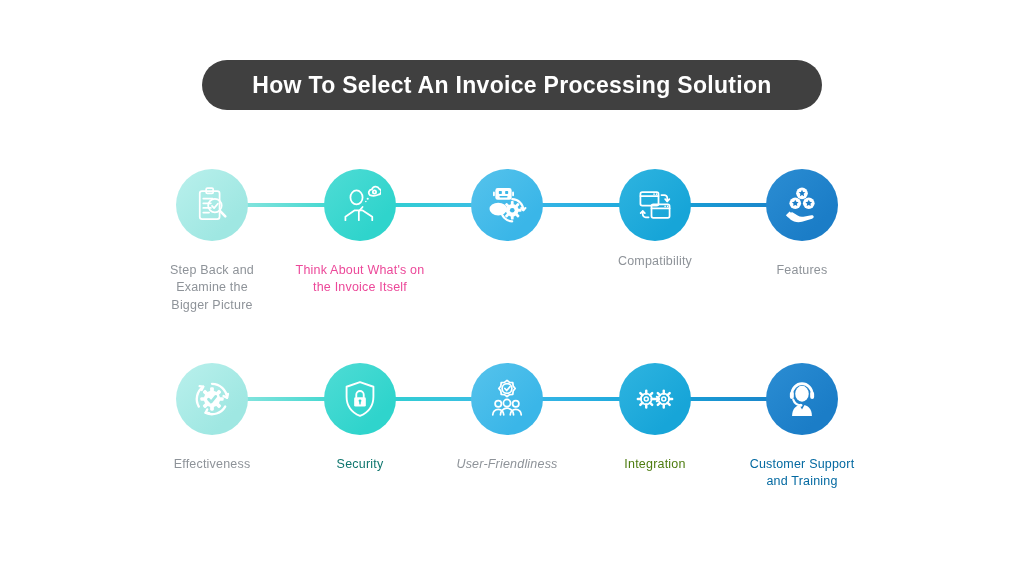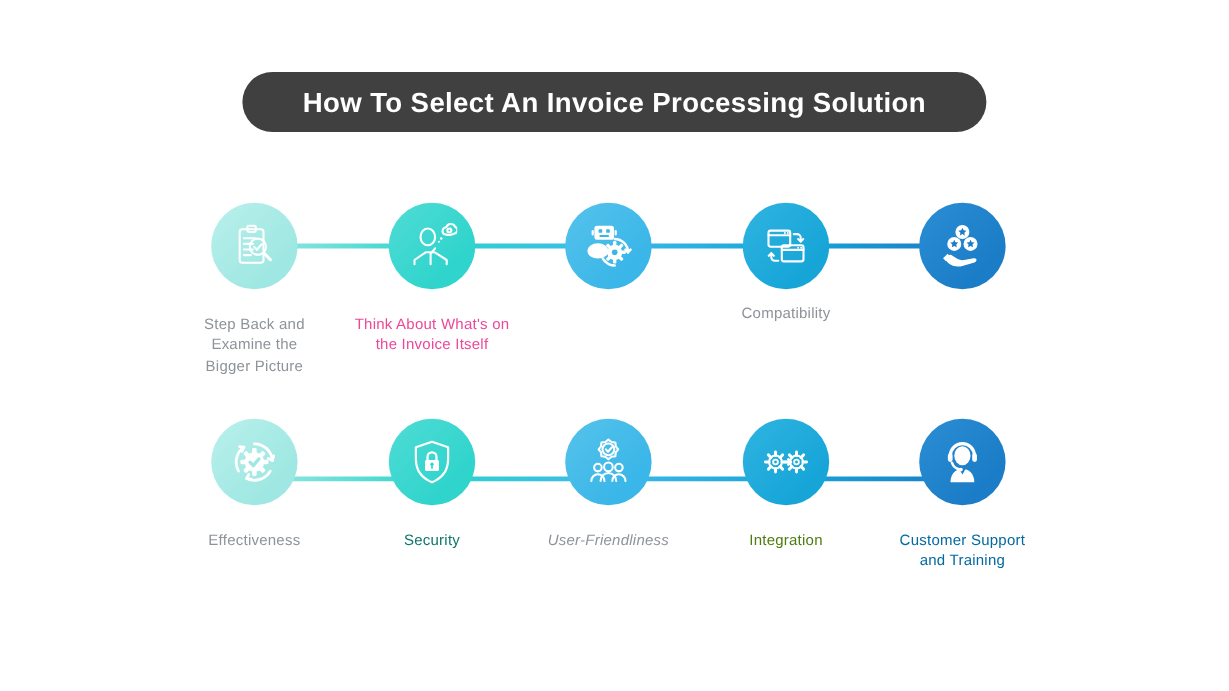--- a/index.html
+++ b/index.html
@@ -23,21 +23,21 @@
   .step { position:absolute; width:160px; text-align:center; z-index:1; }
   .step .circle {
     width:72px; height:72px; border-radius:50%; margin:0 auto;
     display:flex; align-items:center; justify-content:center;
   }
   .step .step-label {
     margin-top:21px; font-size:12.5px; line-height:1.38; color:#8e9399;
     white-space:pre-line; letter-spacing:.2px;
   }
   .row1 .step { top:169px; }
-  .row2 .step { top:349px; }
+  .row2 .step { top:363px; }
   .c1 { left:132px; } .c2 { left:280px; } .c3 { left:427px; } .c4 { left:575px; } .c5 { left:722px; }
 
   svg { display:block; }
 </style>
 </head>
 <body style="background: rgb(255, 255, 255);">
 
 <div class="canvas">
 
   <div class="title-pill" style="background: #404040; color: rgb(255, 255, 255);">
@@ -149,20 +149,21 @@
           <circle cx="23.8" cy="16.5" r="5" fill="#fff"></circle>
           <g fill="currentColor">
             <path transform="translate(18,8)" d="M0,-3 L0.87,-1.2 2.85,-0.93 1.41,0.46 1.76,2.43 0,1.5 -1.76,2.43 -1.41,0.46 -2.85,-0.93 -0.87,-1.2 Z"></path>
             <path transform="translate(12.2,16.5)" d="M0,-3 L0.87,-1.2 2.85,-0.93 1.41,0.46 1.76,2.43 0,1.5 -1.76,2.43 -1.41,0.46 -2.85,-0.93 -0.87,-1.2 Z"></path>
             <path transform="translate(23.8,16.5)" d="M0,-3 L0.87,-1.2 2.85,-0.93 1.41,0.46 1.76,2.43 0,1.5 -1.76,2.43 -1.41,0.46 -2.85,-0.93 -0.87,-1.2 Z"></path>
           </g>
           <path fill="#fff" d="M5.5 27.5l2.8-2.8c.5-.5 1.2-.6 1.8-.2l4.2 2.6c1.5.9 3.2 1.2 4.9.9l6.8-1.2c2.4-.4 2.9 2.2.6 2.9l-8.6 2.6c-3.5 1-7.3.2-10.2-2.1z"></path>
           <path fill="#fff" d="M4.2 26.8l3.2-3.2 2.1 2.1-3.2 3.2z"></path>
         </svg>
       </div>
+      <div class="step-label" style="color: rgb(142, 147, 153);">Features</div>
     </div>
 
   </div>
 
   <div class="row2">
 
     <div class="step c1">
       <div class="circle" style="background: linear-gradient(135deg, rgb(185, 240, 236) 0%, rgb(159, 231, 226) 75%); color: rgb(159, 231, 226);">
         <svg width="42" height="42" viewBox="0 0 36 36">
           <g transform="translate(18,18)">

